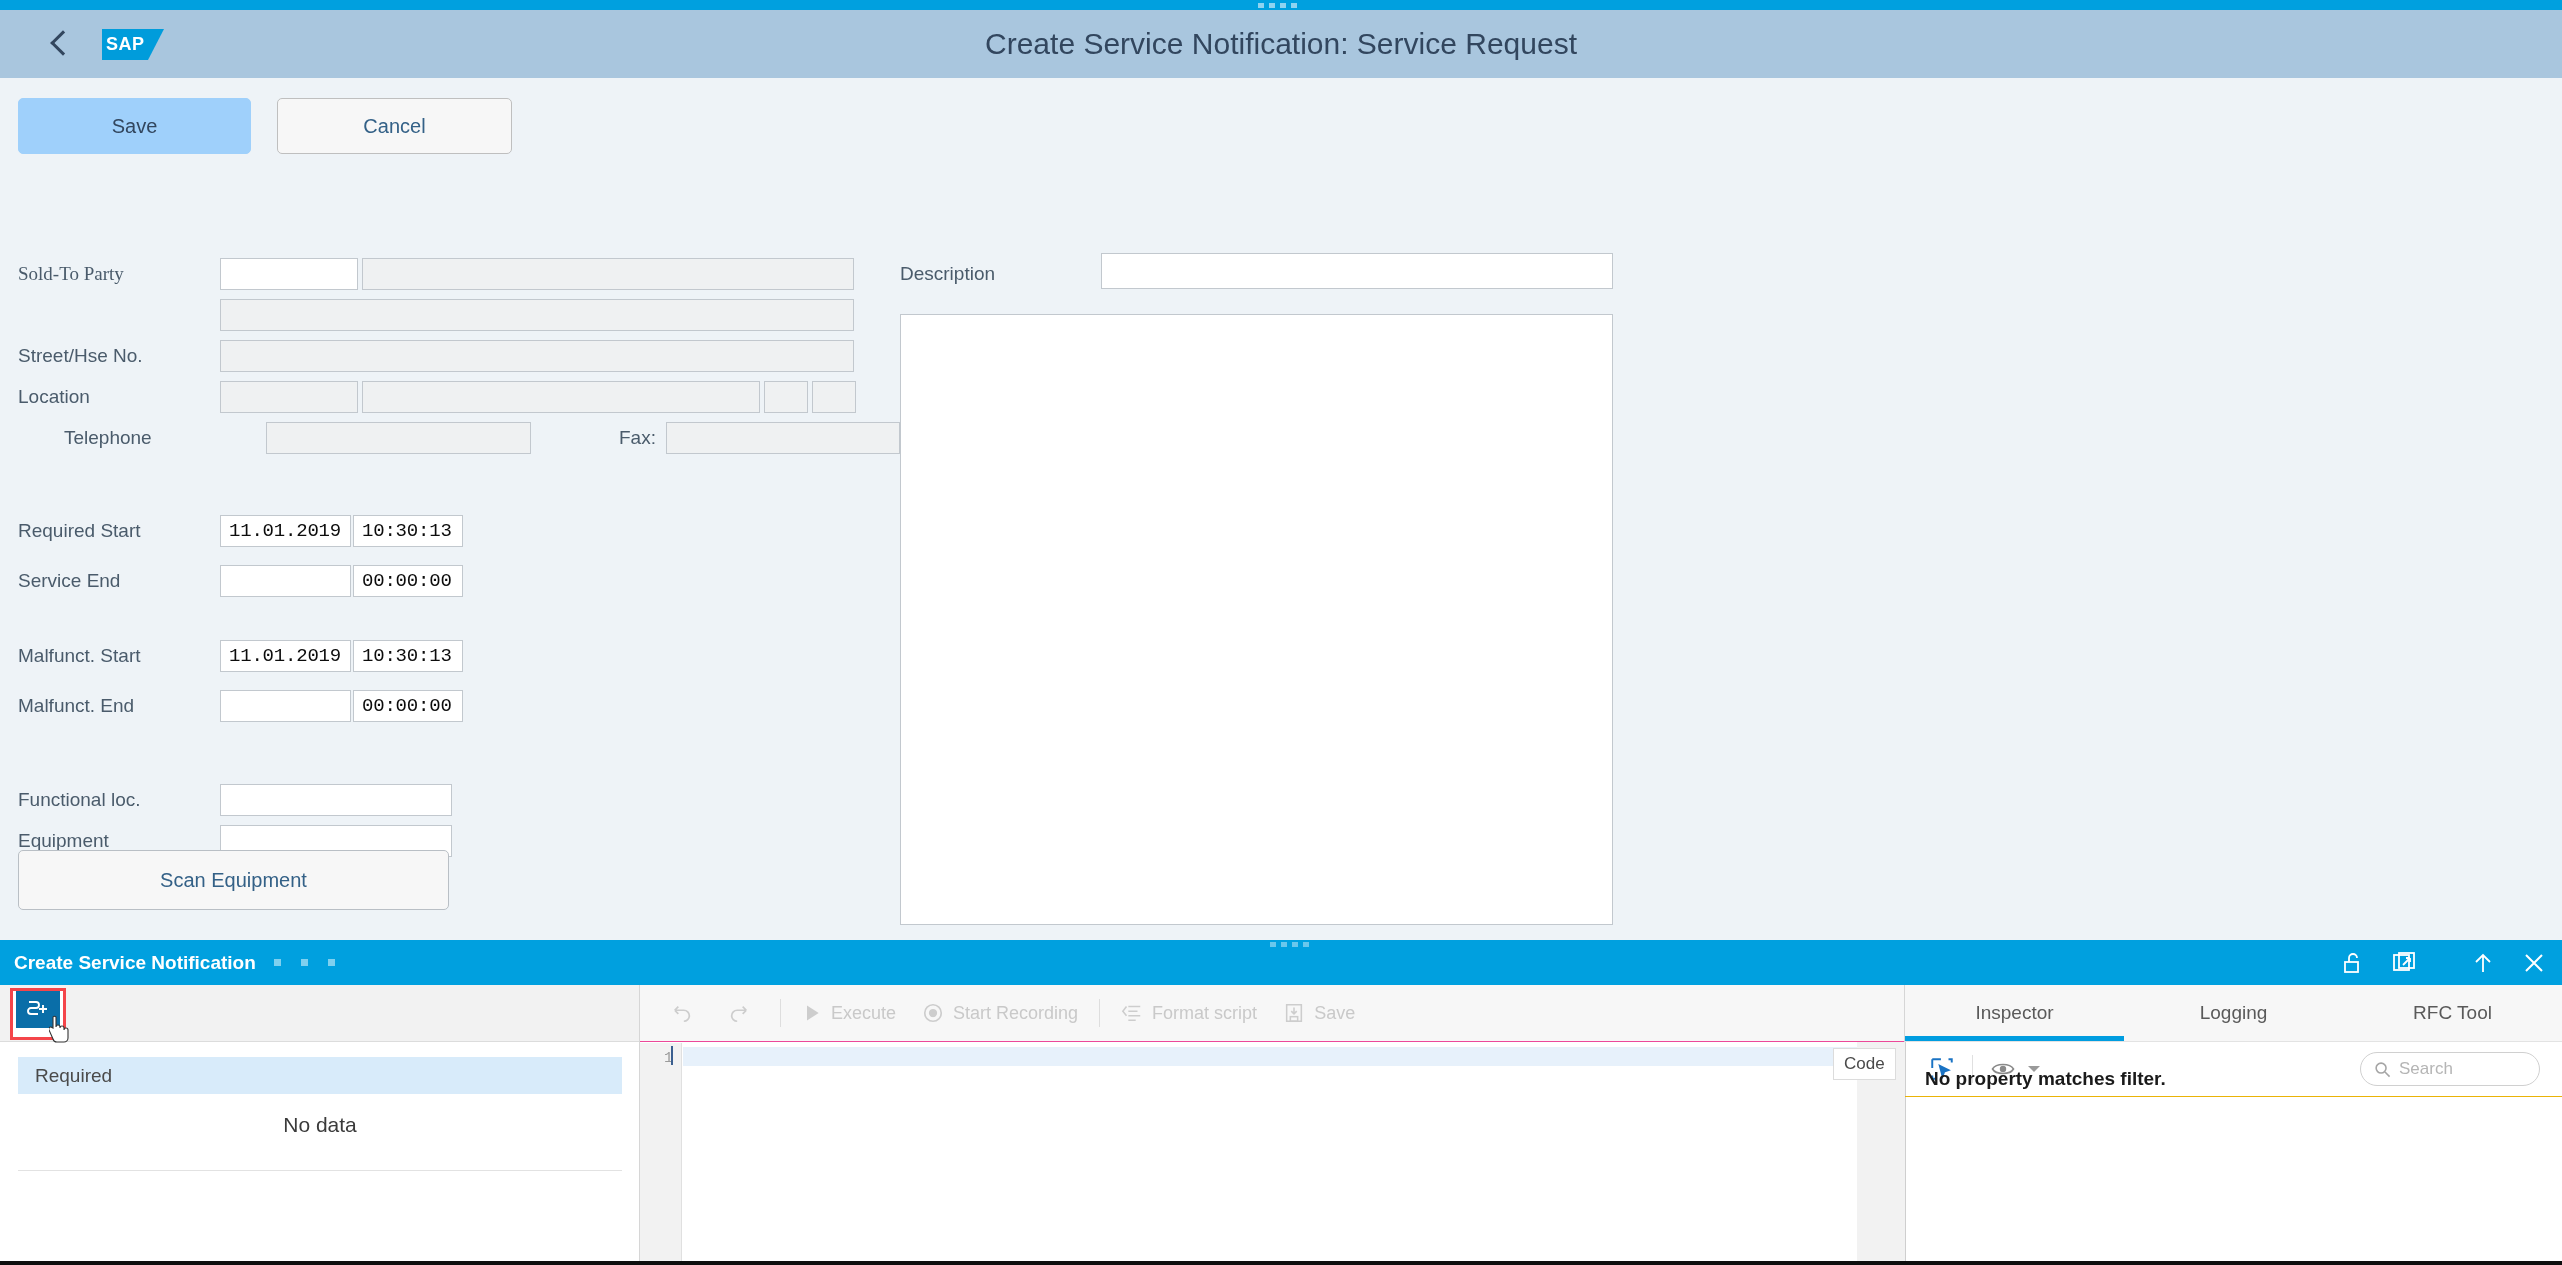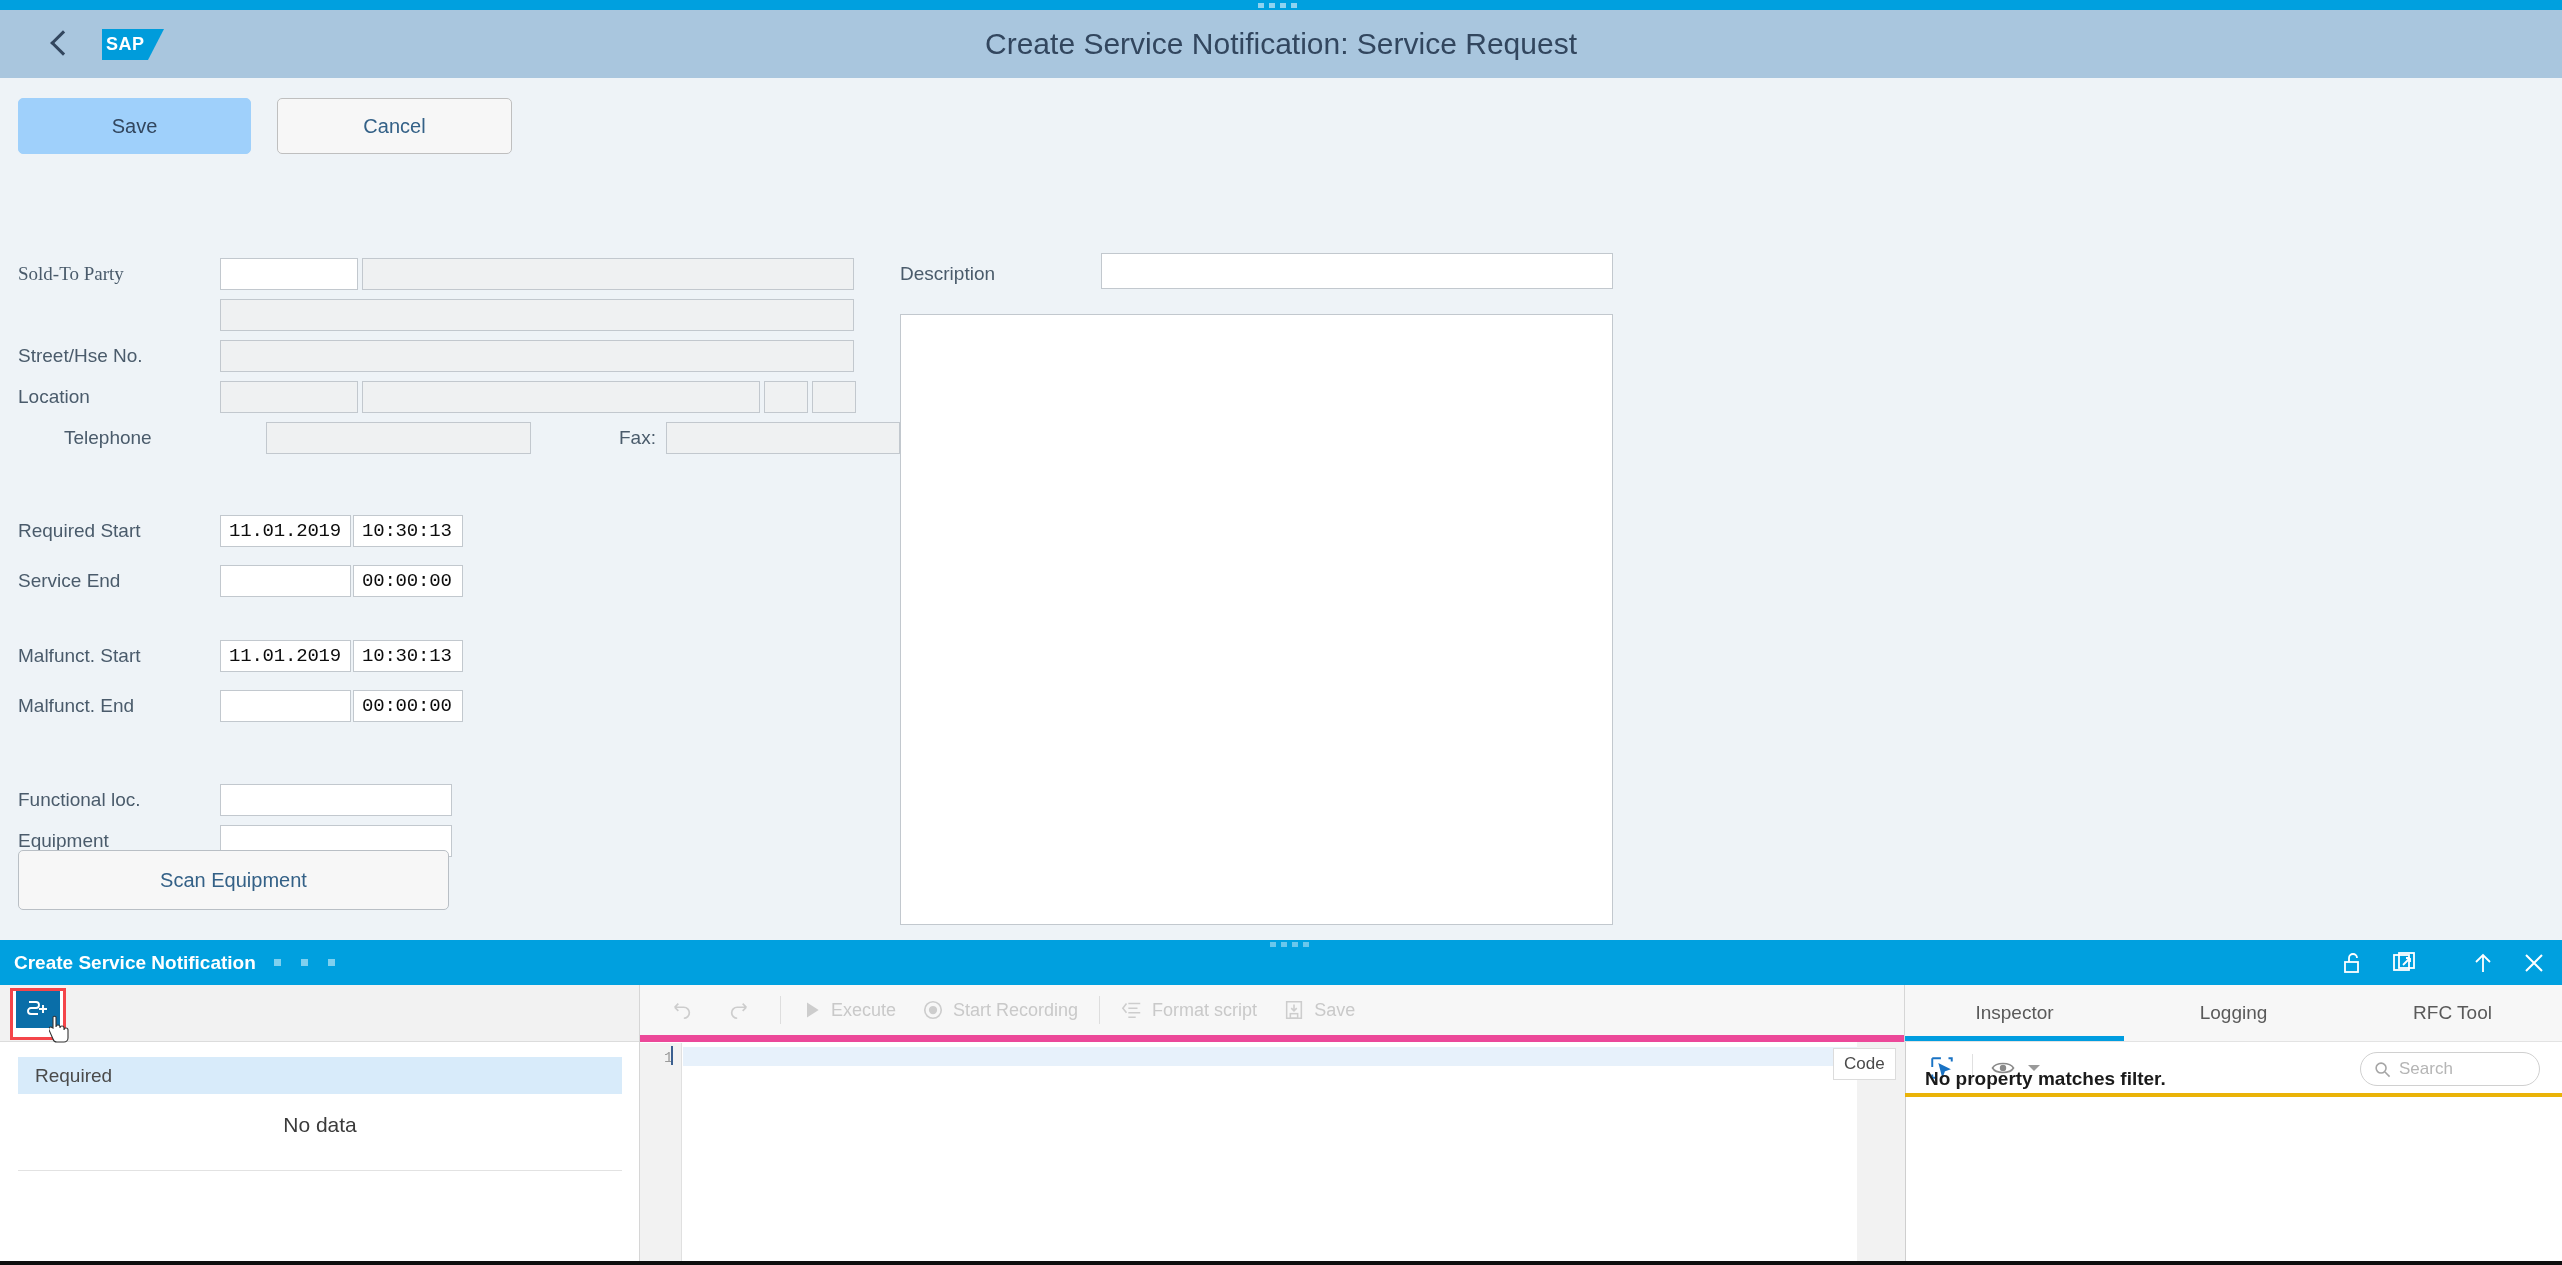--- a/index.html
+++ b/index.html
@@ -260,21 +260,21 @@
   
   .editor-col {
     width: 1265px; height: 280px;
     position: relative;
     border-right: 1px solid #d6d6d6;
     background: #ffffff;
   }
   .editor-toolbar {
     height: 57px;
     background: #f7f7f7;
-    border-bottom: 7px solid #ec4899;
+    border-bottom: 1px solid #ec4899;
     display: flex; align-items: center;
     padding-left: 18px;
     gap: 0px;
   }
   .etb-item {
     display: flex; align-items: center; gap: 9px;
     color: #c9c9c9; font-size: 18px;
     padding: 0 13px; height: 40px;
     cursor: default;
   }
@@ -317,21 +317,21 @@
     position: relative; cursor: pointer;
   }
   .insp-tab.active::after {
     content: ""; position: absolute; left: 0; right: 0; bottom: 0;
     height: 5px; background: #009de0;
   }
   .insp-toolbar {
     height: 55px;
     display: flex; align-items: center;
     position: relative;
-    border-bottom: 4px solid #eab308;
+    border-bottom: 1px solid #eab308;
     padding-left: 20px;
   }
   .code-tip {
     position: absolute; left: -72px; top: 6px;
     background: #ffffff;
     border: 1px solid #dcdcdc;
     padding: 5px 10px;
     font-size: 17px; color: #4a4a4a;
     white-space: nowrap;
   }

